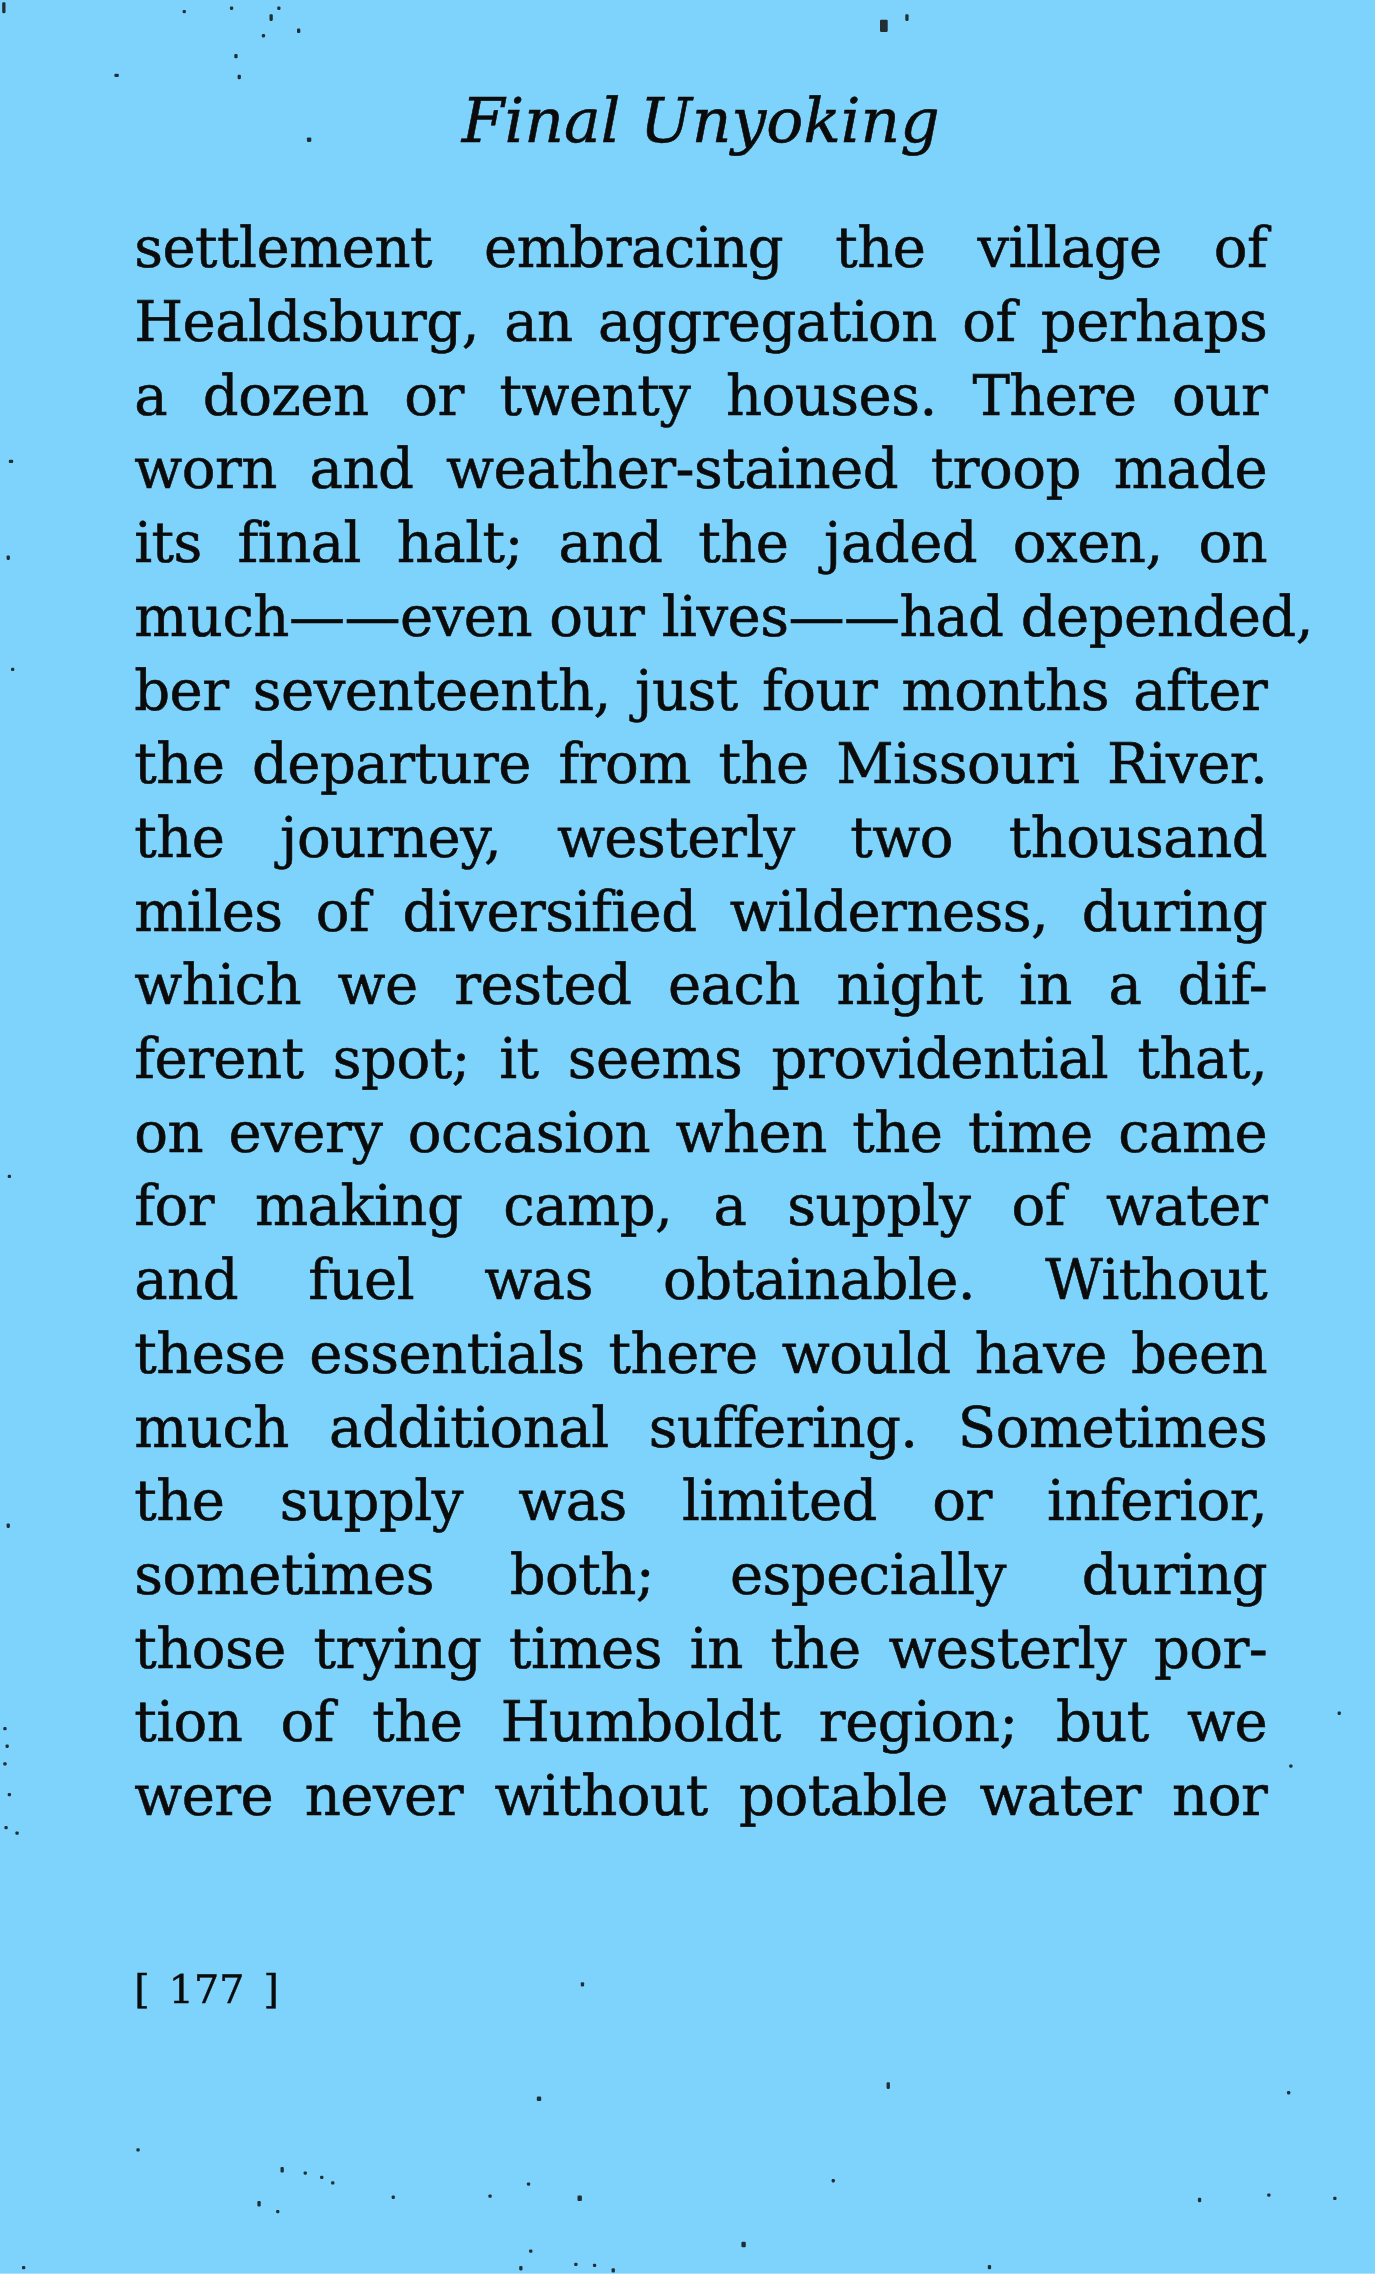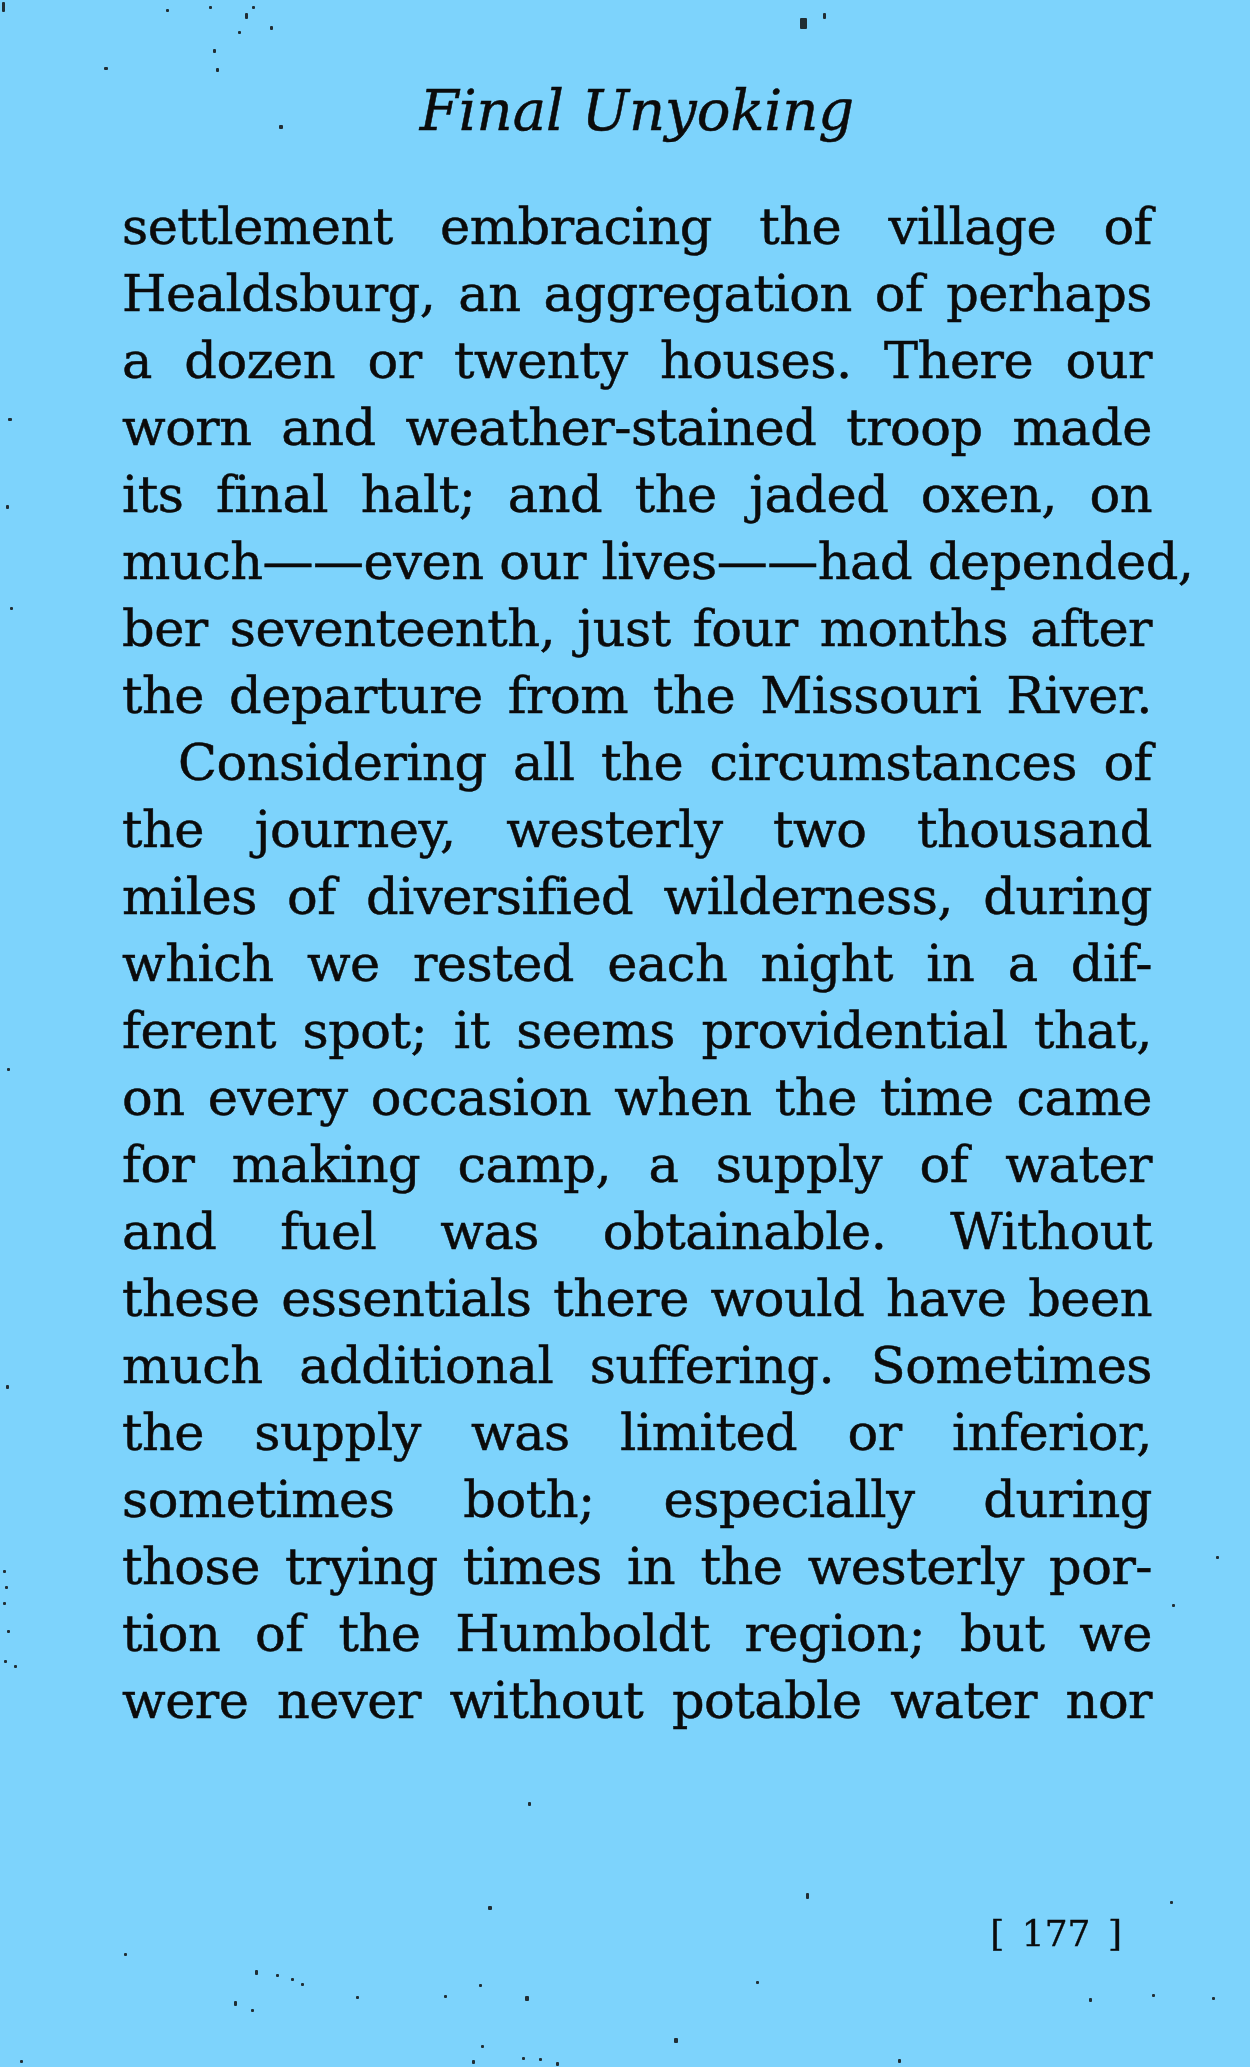--- a/index.html
+++ b/index.html
@@ -44,23 +44,23 @@
     text-align: justify;
     text-align-last: justify;
     white-space: nowrap;
   }
   .line.indent {
     text-indent: 56px;
   }
   .page-number {
     position: absolute;
     left: 122px;
-    top: 1912px;
+    top: 1788px;
     width: 1000px;
-    text-align: right;
+    text-align: left;
     font-size: 36px;
     line-height: 44px;
     word-spacing: 6px;
     -webkit-text-stroke: 0.4px #0b0b0b;
   }
   .specks { position: absolute; inset: 0; }
   .speck {
     position: absolute;
     display: block;
     background: #111;
@@ -75,21 +75,20 @@
   <div class="title">Final Unyoking</div>
   <div class="body-text">
       <div class="line">settlement embracing the village of</div>
       <div class="line">Healdsburg, an aggregation of perhaps</div>
       <div class="line">a dozen or twenty houses. There our</div>
       <div class="line">worn and weather-stained troop made</div>
       <div class="line">its final halt; and the jaded oxen, on</div>
       <div class="line">much——even our lives——had depended,</div>
       <div class="line">ber seventeenth, just four months after</div>
       <div class="line">the departure from the Missouri River.</div>
-      <div class="line indent">Considering all the circumstances of</div>
       <div class="line">the journey, westerly two thousand</div>
       <div class="line">miles of diversified wilderness, during</div>
       <div class="line">which we rested each night in a dif-</div>
       <div class="line">ferent spot; it seems providential that,</div>
       <div class="line">on every occasion when the time came</div>
       <div class="line">for making camp, a supply of water</div>
       <div class="line">and fuel was obtainable. Without</div>
       <div class="line">these essentials there would have been</div>
       <div class="line">much additional suffering. Sometimes</div>
       <div class="line">the supply was limited or inferior,</div>

